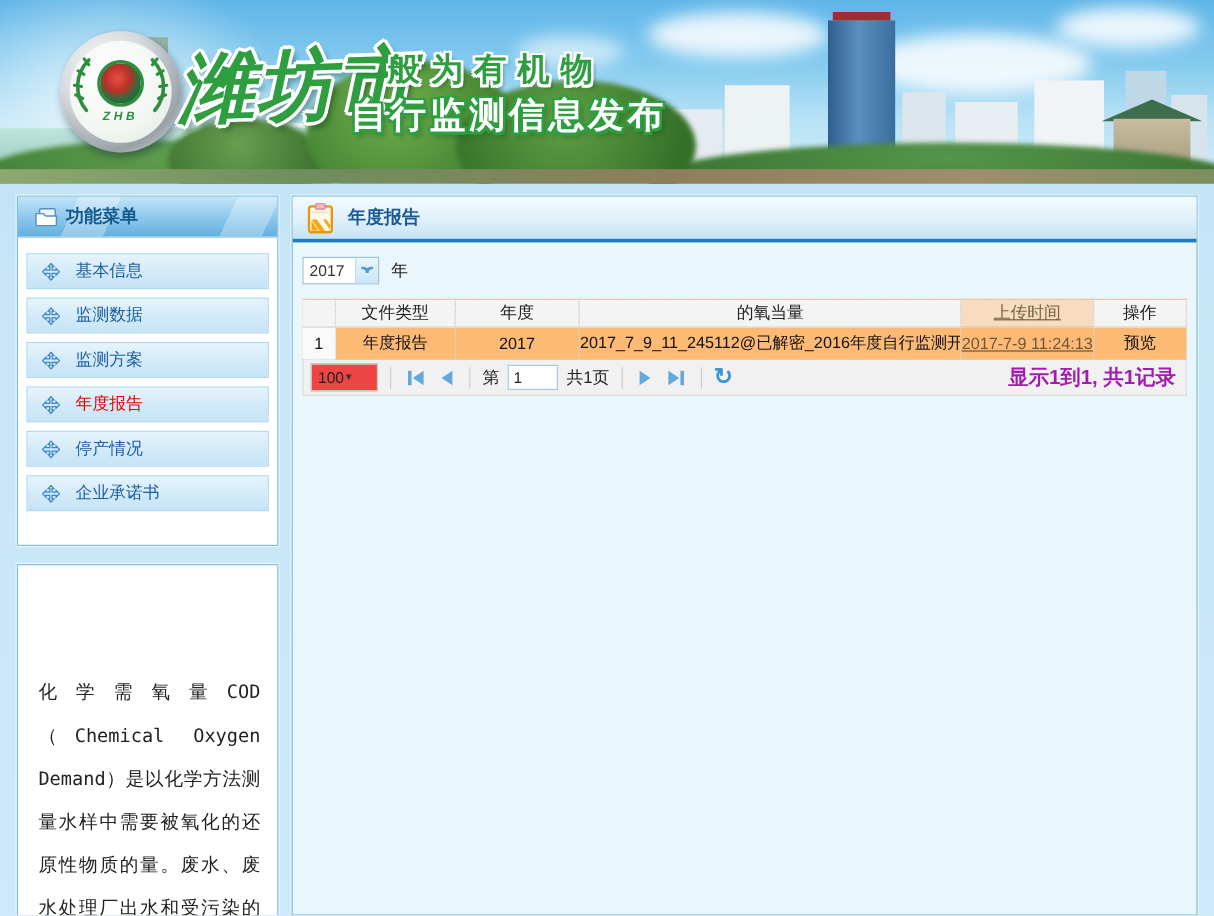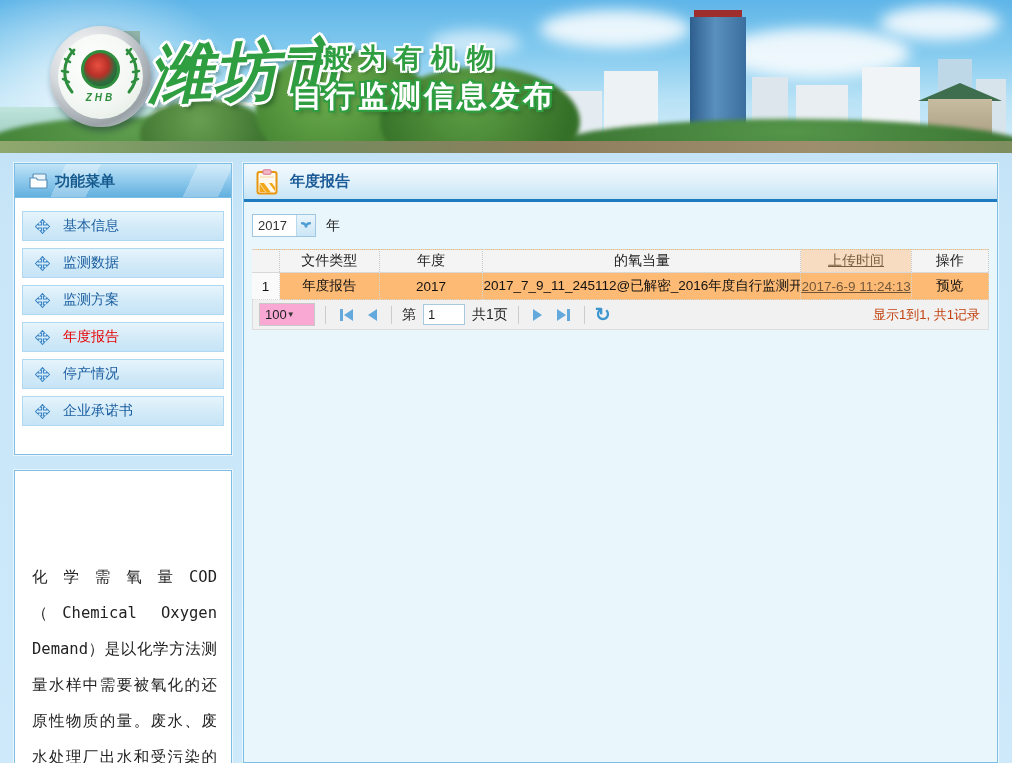--- a/index.html
+++ b/index.html
@@ -118,32 +118,32 @@
   table.report .c3 { width:318px; }
   table.report .c4 { width:98px; }
   table.report .c5 { width:78px; }
   td.fname { overflow:hidden; max-width:318px; text-overflow:clip; font-size:13px; }
   td.idx { background:#FAFAFA; }
   td.action { cursor:pointer; }
 
   .pager { position:relative; height:30px; background:#F1F1F1; border:1px solid #DDDDDD; border-top:none;
     display:flex; align-items:center; gap:7px; padding-left:6px; }
   .pagesize { display:flex; align-items:center; width:56px; height:23px;
-    background:#f9a8d4; border:1px solid #C8C8C8; padding:0 5px; cursor:pointer; }
+    background:#ef4444; border:1px solid #C8C8C8; padding:0 5px; cursor:pointer; }
   .pagesize .val { font-size:13px; color:#222; }
   .pagesize .arr { font-size:8px; color:#333; }
   .sep { width:1px; height:18px; background:#CCCCCC; margin:0 3px; }
   .pg-btn { display:flex; align-items:center; gap:1px; cursor:pointer; padding:0 4px; }
   .tri-l { width:0; height:0; border-top:6px solid transparent; border-bottom:6px solid transparent; border-right:9px solid #64A9DC; }
   .tri-r { width:0; height:0; border-top:6px solid transparent; border-bottom:6px solid transparent; border-left:9px solid #64A9DC; }
   .bar { width:3px; height:12px; background:#64A9DC; }
   .pg-label { font-size:14px; color:#222; }
   .pg-input { width:42px; height:21px; border:1px solid #A8C8DE; font-size:13px; padding-left:4px; color:#222; }
   .refresh-icon { font-size:19px; font-weight:bold; color:#3E96CF; cursor:pointer; line-height:1; }
-  .pager-summary { position:absolute; right:8px; font-size:13px; color:#c2410c; }
+  .pager-summary { position:absolute; right:8px; font-size:17px; color:#a21caf;font-weight:bold; }
 </style>
 </head>
 <body>
 
 <div class="page">
 
   <div class="banner">
     <div class="haze"></div>
     <div class="cloud c1"></div>
     <div class="cloud c2"></div>
@@ -285,21 +285,21 @@
               <th class="c4">上传时间</th>
               <th class="c5">操作</th>
             </tr>
           </thead>
           <tbody>
             <tr>
               <td class="c0 idx">1</td>
               <td class="c1">年度报告</td>
               <td class="c2">2017</td>
               <td class="c3 fname">2017_7_9_11_245112@已解密_2016年度自行监测开展情况年</td>
-              <td class="c4">2017-6-9 11:24:13</td>
+              <td class="c4">2017-7-9 11:24:13</td>
               <td class="c5 action">预览</td>
             </tr>
           </tbody>
         </table>
 
         <div class="pager">
           <div class="pagesize">
             <span class="val">100</span>
             <span class="arr">▼</span>
           </div>

